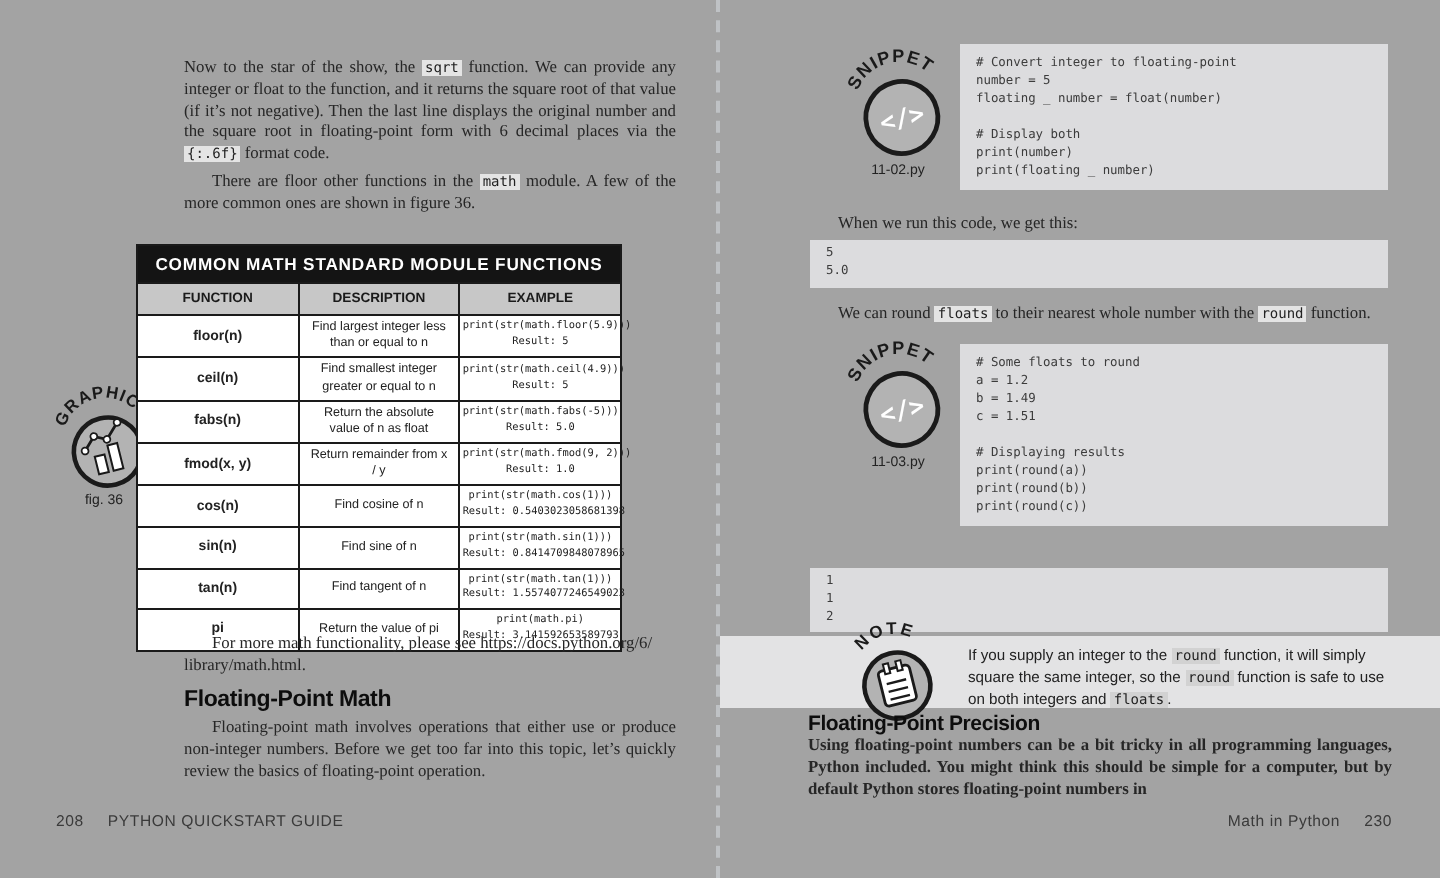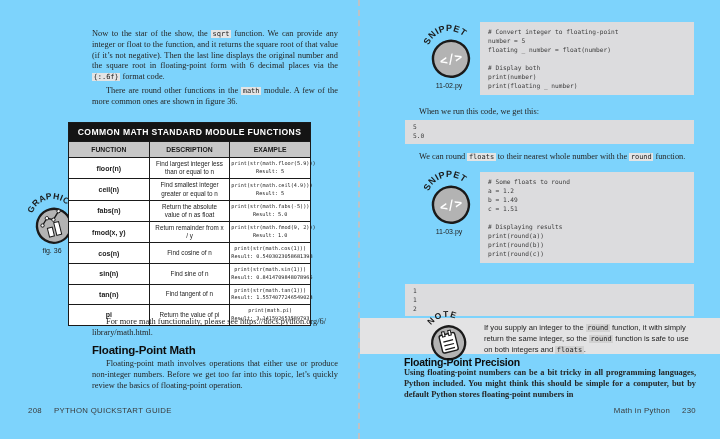--- a/index.html
+++ b/index.html
@@ -1,16 +1,16 @@
 <!DOCTYPE html>
 <html><head>
 <meta charset="utf-8">
 <style>
   html,body{margin:0;padding:0;background:#ffffff;}
-  #spread{position:relative;width:720px;height:439px;background:#7dd3fc;overflow:hidden;
+  #spread{position:relative;width:720px;height:439px;background:#a3a3a3;overflow:hidden;
           font-family:"Liberation Serif",serif;color:#222;}
   .abs{position:absolute;}
 
   
   .gutter{left:358px;top:0;height:439px;width:0;border-left:2px dashed #bfc2c5;}
 
   
   .para{font-size:8.4px;line-height:1.28;text-align:justify;color:#262626;}
   .indent{text-indent:14px;}
   .icode{font-family:"DejaVu Sans Mono",monospace;font-size:7px;background:#e4e4e4;padding:0 1.5px;color:#222;}
@@ -62,21 +62,21 @@
 </style>
 </head>
 <body>
 
 <div id="spread">
 
   <div class="abs gutter"></div>
 
   <div class="abs para" style="left:92px;top:29px;width:246px;"><span>Now to the star of the show, the </span><span class="icode">sqrt</span><span> function. We can provide any integer or float to the function, and it returns the square root of that value (if it’s not negative). Then the last line displays the original number and the square root in floating-point form with 6 decimal places via the </span><span class="icode">{:.6f}</span><span> format code.</span></div>
 
-  <div class="abs para indent" style="left:92px;top:86px;width:246px;"><span>There are round other functions in the </span><span class="icode">math</span><span> module. A few of the more common ones are shown in figure 36.</span></div>
+  <div class="abs para indent" style="left:92px;top:86px;width:246px;"><span>There are floor other functions in the </span><span class="icode">math</span><span> module. A few of the more common ones are shown in figure 36.</span></div>
 
   <div class="abs stamp" style="left:24px;top:188px;width:56px;height:60px;">
     <svg width="56" height="60" viewBox="0 0 56 60">
       <defs>
           <path id="arcG" d="M 7 32 A 21 21 0 0 1 49 32"></path>
         </defs>
       <text class="arc-text" font-size="8.5" letter-spacing="0.5">
         <textPath href="#arcG" startOffset="50%" text-anchor="middle">GRAPHIC</textPath>
       </text>
       <circle cx="28" cy="38" r="17" fill="#b3b3b3" stroke="#1a1a1a" stroke-width="2.3"></circle>
@@ -269,21 +269,21 @@
       <g>
         <rect x="19" y="28" width="16" height="18" rx="2" fill="#fff" stroke="#1a1a1a" stroke-width="1.4"></rect>
         <rect x="22.5" y="25" width="2.6" height="5" fill="#fff" stroke="#1a1a1a" stroke-width="1"></rect>
         <rect x="28.9" y="25" width="2.6" height="5" fill="#fff" stroke="#1a1a1a" stroke-width="1"></rect>
         <line x1="22" y1="35" x2="32" y2="35" stroke="#1a1a1a" stroke-width="1.2"></line>
         <line x1="22" y1="39" x2="32" y2="39" stroke="#1a1a1a" stroke-width="1.2"></line>
         <line x1="22" y1="43" x2="32" y2="43" stroke="#1a1a1a" stroke-width="1.2"></line>
       </g>
     </svg>
   </div>
-  <div class="abs note-text" style="left:484px;top:322px;width:212px;"><span>If you supply an integer to the </span><span class="icode">round</span><span> function, it with simply return the same integer, so the </span><span class="icode">round</span><span> function is safe to use on both integers and </span><span class="icode">floats</span><span>.</span></div>
+  <div class="abs note-text" style="left:484px;top:322px;width:212px;"><span>If you supply an integer to the </span><span class="icode">round</span><span> function, it will simply square the same integer, so the </span><span class="icode">round</span><span> function is safe to use on both integers and </span><span class="icode">floats</span><span>.</span></div>
 
   <div class="abs h2" style="left:404px;top:356px;">Floating-Point Precision</div>
 
   <div class="abs para" style="left:404px;top:368px;width:292px;font-weight:bold;"><span>Using floating-point numbers can be a bit tricky in all programming languages, Python included. You might think this should be simple for a computer, but by default Python stores floating-point numbers in</span></div>
 
   <div class="abs footer" style="right:24px;top:406px;text-align:right;">
     <span>Math in Python</span><span class="pgnum"></span><span>230</span>
   </div>
 
 </div>

